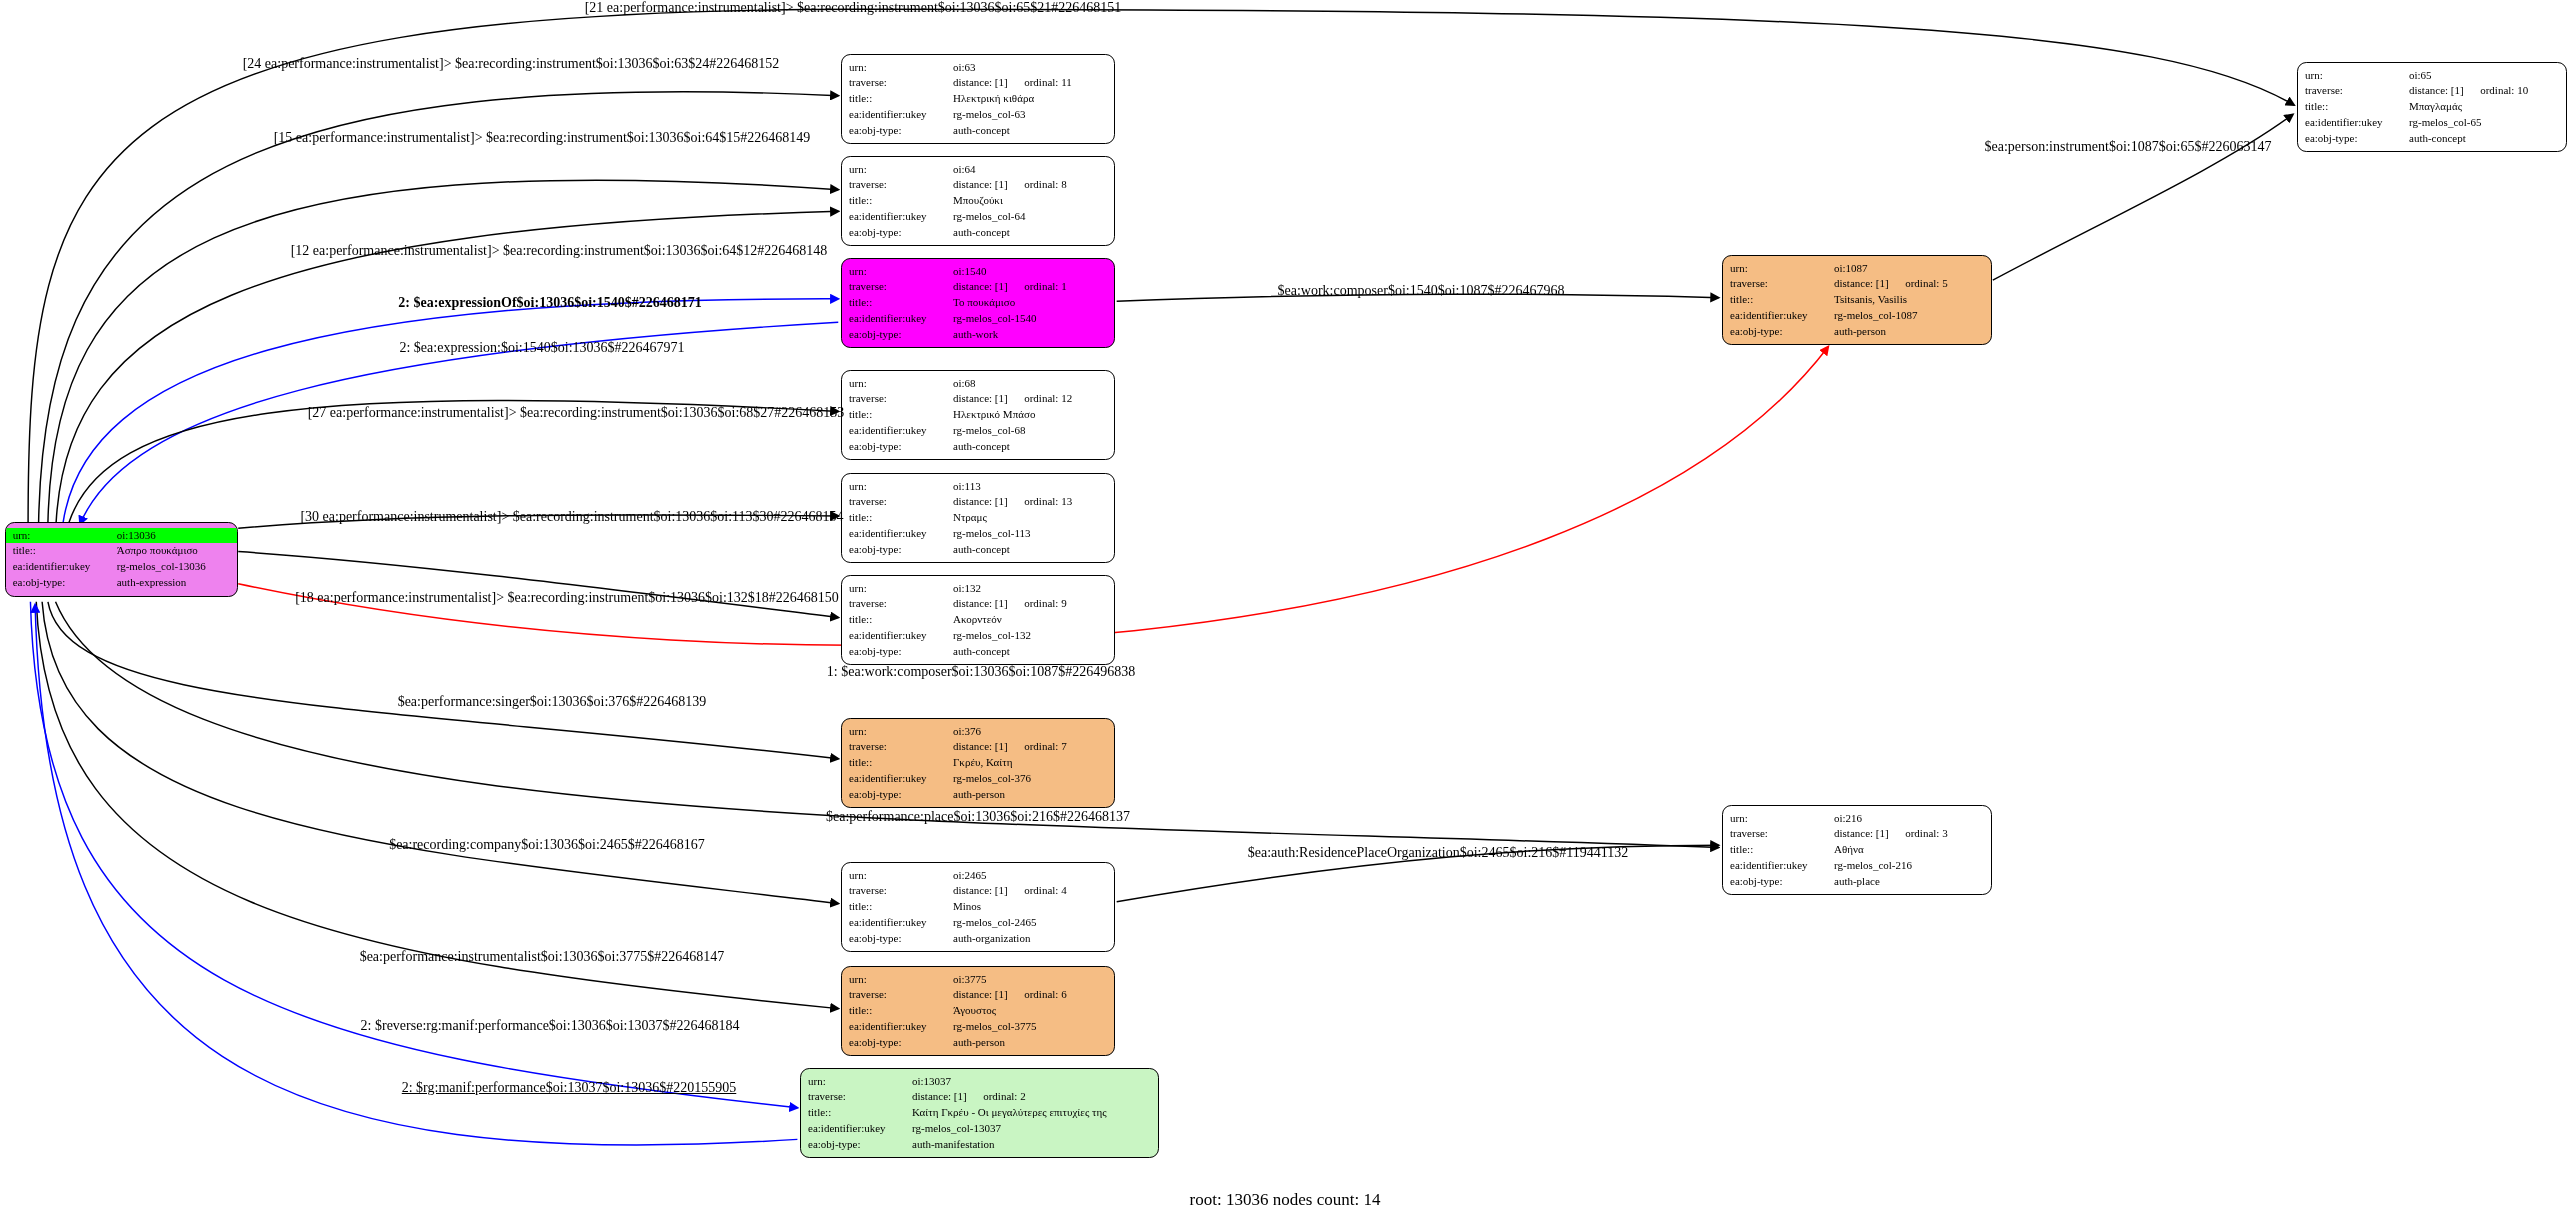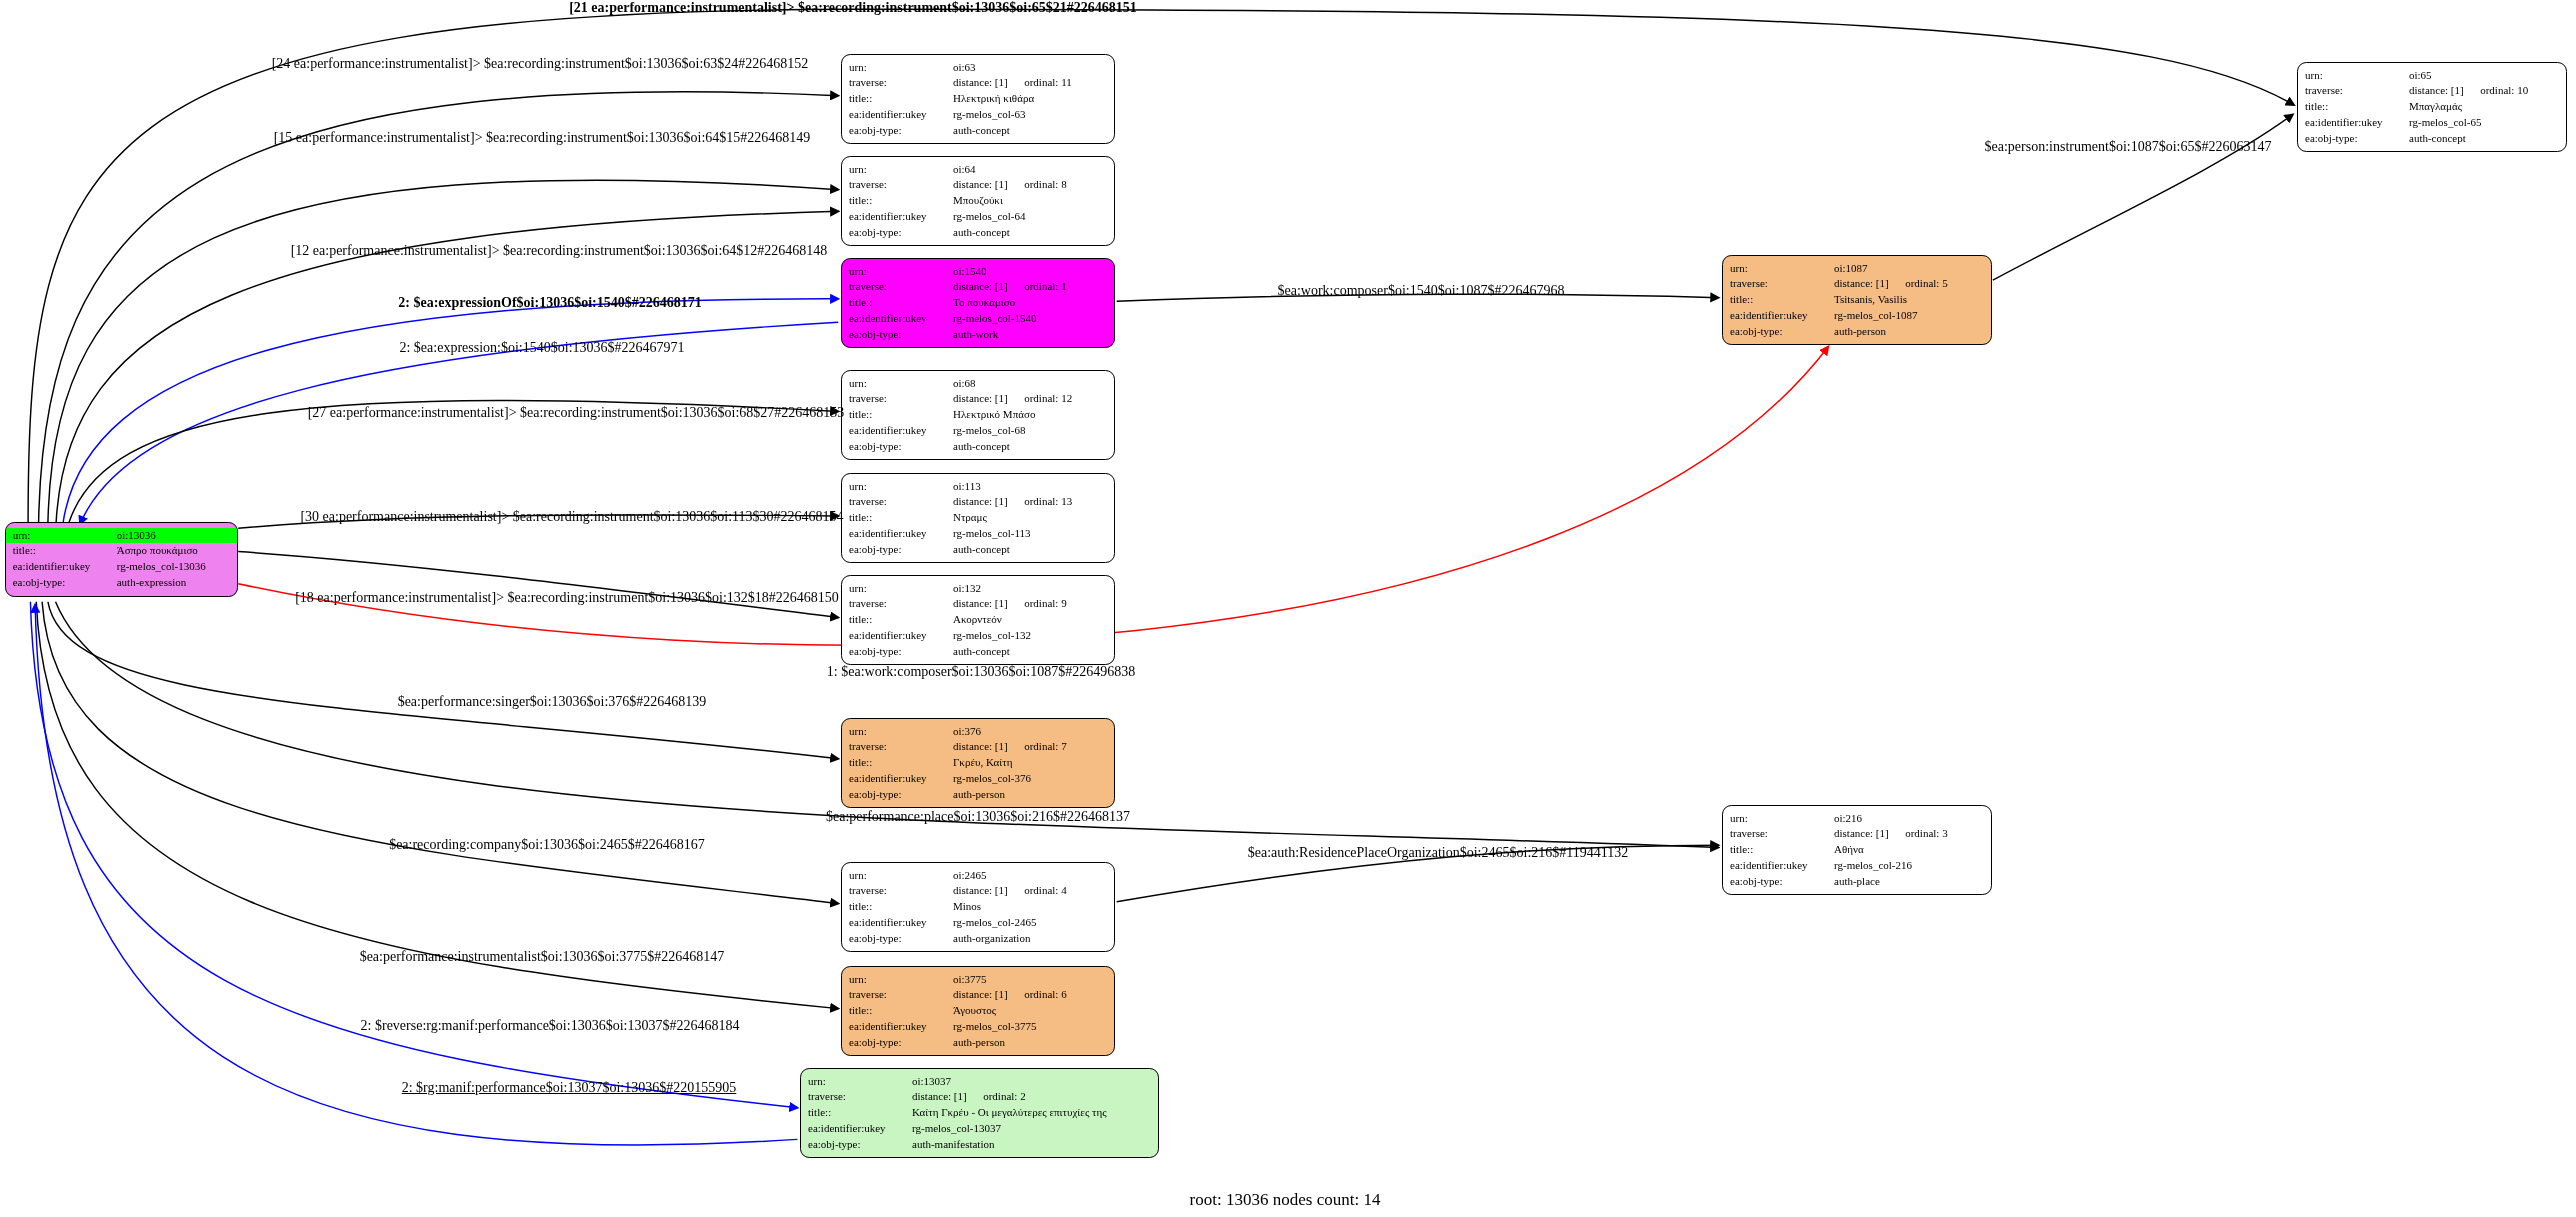--- a/index.html
+++ b/index.html
@@ -185,22 +185,22 @@
     </div>
     <div class="node" style="left: 1722px; top: 805px; width: 270px; background: rgb(255, 255, 255);">
       <div class="row"><span>urn:</span><span>oi:216</span></div>
       <div class="row"><span>traverse:</span><span>distance: [1]      ordinal: 3</span></div>
       <div class="row"><span>title::</span><span>Αθήνα</span></div>
       <div class="row"><span>ea:identifier:ukey</span><span>rg-melos_col-216</span></div>
       <div class="row"><span>ea:obj-type:</span><span>auth-place</span></div>
     </div>
   </div>
 <div id="labels-layer">
-    <div class="edge-label" style="left: 853px; top: 8.2px; font-weight: bold;">[21 ea:performance:instrumentalist]&gt; $ea:recording:instrument$oi:13036$oi:65$21#226468151</div>
-    <div class="edge-label" style="left: 540px; top: 64px;">[24 ea:performance:instrumentalist]&gt; $ea:recording:instrument$oi:13036$oi:63$24#226468152</div>
+    <div class="edge-label" style="left: 853px; top: 8.2px;">[21 ea:performance:instrumentalist]&gt; $ea:recording:instrument$oi:13036$oi:65$21#226468151</div>
+    <div class="edge-label" style="left: 511px; top: 64px;">[24 ea:performance:instrumentalist]&gt; $ea:recording:instrument$oi:13036$oi:63$24#226468152</div>
     <div class="edge-label" style="left: 542px; top: 138px;">[15 ea:performance:instrumentalist]&gt; $ea:recording:instrument$oi:13036$oi:64$15#226468149</div>
     <div class="edge-label" style="left: 559px; top: 251px;">[12 ea:performance:instrumentalist]&gt; $ea:recording:instrument$oi:13036$oi:64$12#226468148</div>
     <div class="edge-label" style="left: 550px; top: 303px; font-weight: bold;">2: $ea:expressionOf$oi:13036$oi:1540$#226468171</div>
     <div class="edge-label" style="left: 542px; top: 348px;">2: $ea:expression:$oi:1540$oi:13036$#226467971</div>
     <div class="edge-label" style="left: 567px; top: 413px; margin-left: 9px;">[27 ea:performance:instrumentalist]&gt; $ea:recording:instrument$oi:13036$oi:68$27#226468153</div>
     <div class="edge-label" style="left: 572px; top: 517px;">[30 ea:performance:instrumentalist]&gt; $ea:recording:instrument$oi:13036$oi:113$30#226468154</div>
     <div class="edge-label" style="left: 567px; top: 567px; margin-top: 31px;">[18 ea:performance:instrumentalist]&gt; $ea:recording:instrument$oi:13036$oi:132$18#226468150</div>
     <div class="edge-label" style="left: 981px; top: 672px;">1: $ea:work:composer$oi:13036$oi:1087$#226496838</div>
     <div class="edge-label" style="left: 552px; top: 702px;">$ea:performance:singer$oi:13036$oi:376$#226468139</div>
     <div class="edge-label" style="left: 547px; top: 845px;">$ea:recording:company$oi:13036$oi:2465$#226468167</div>

